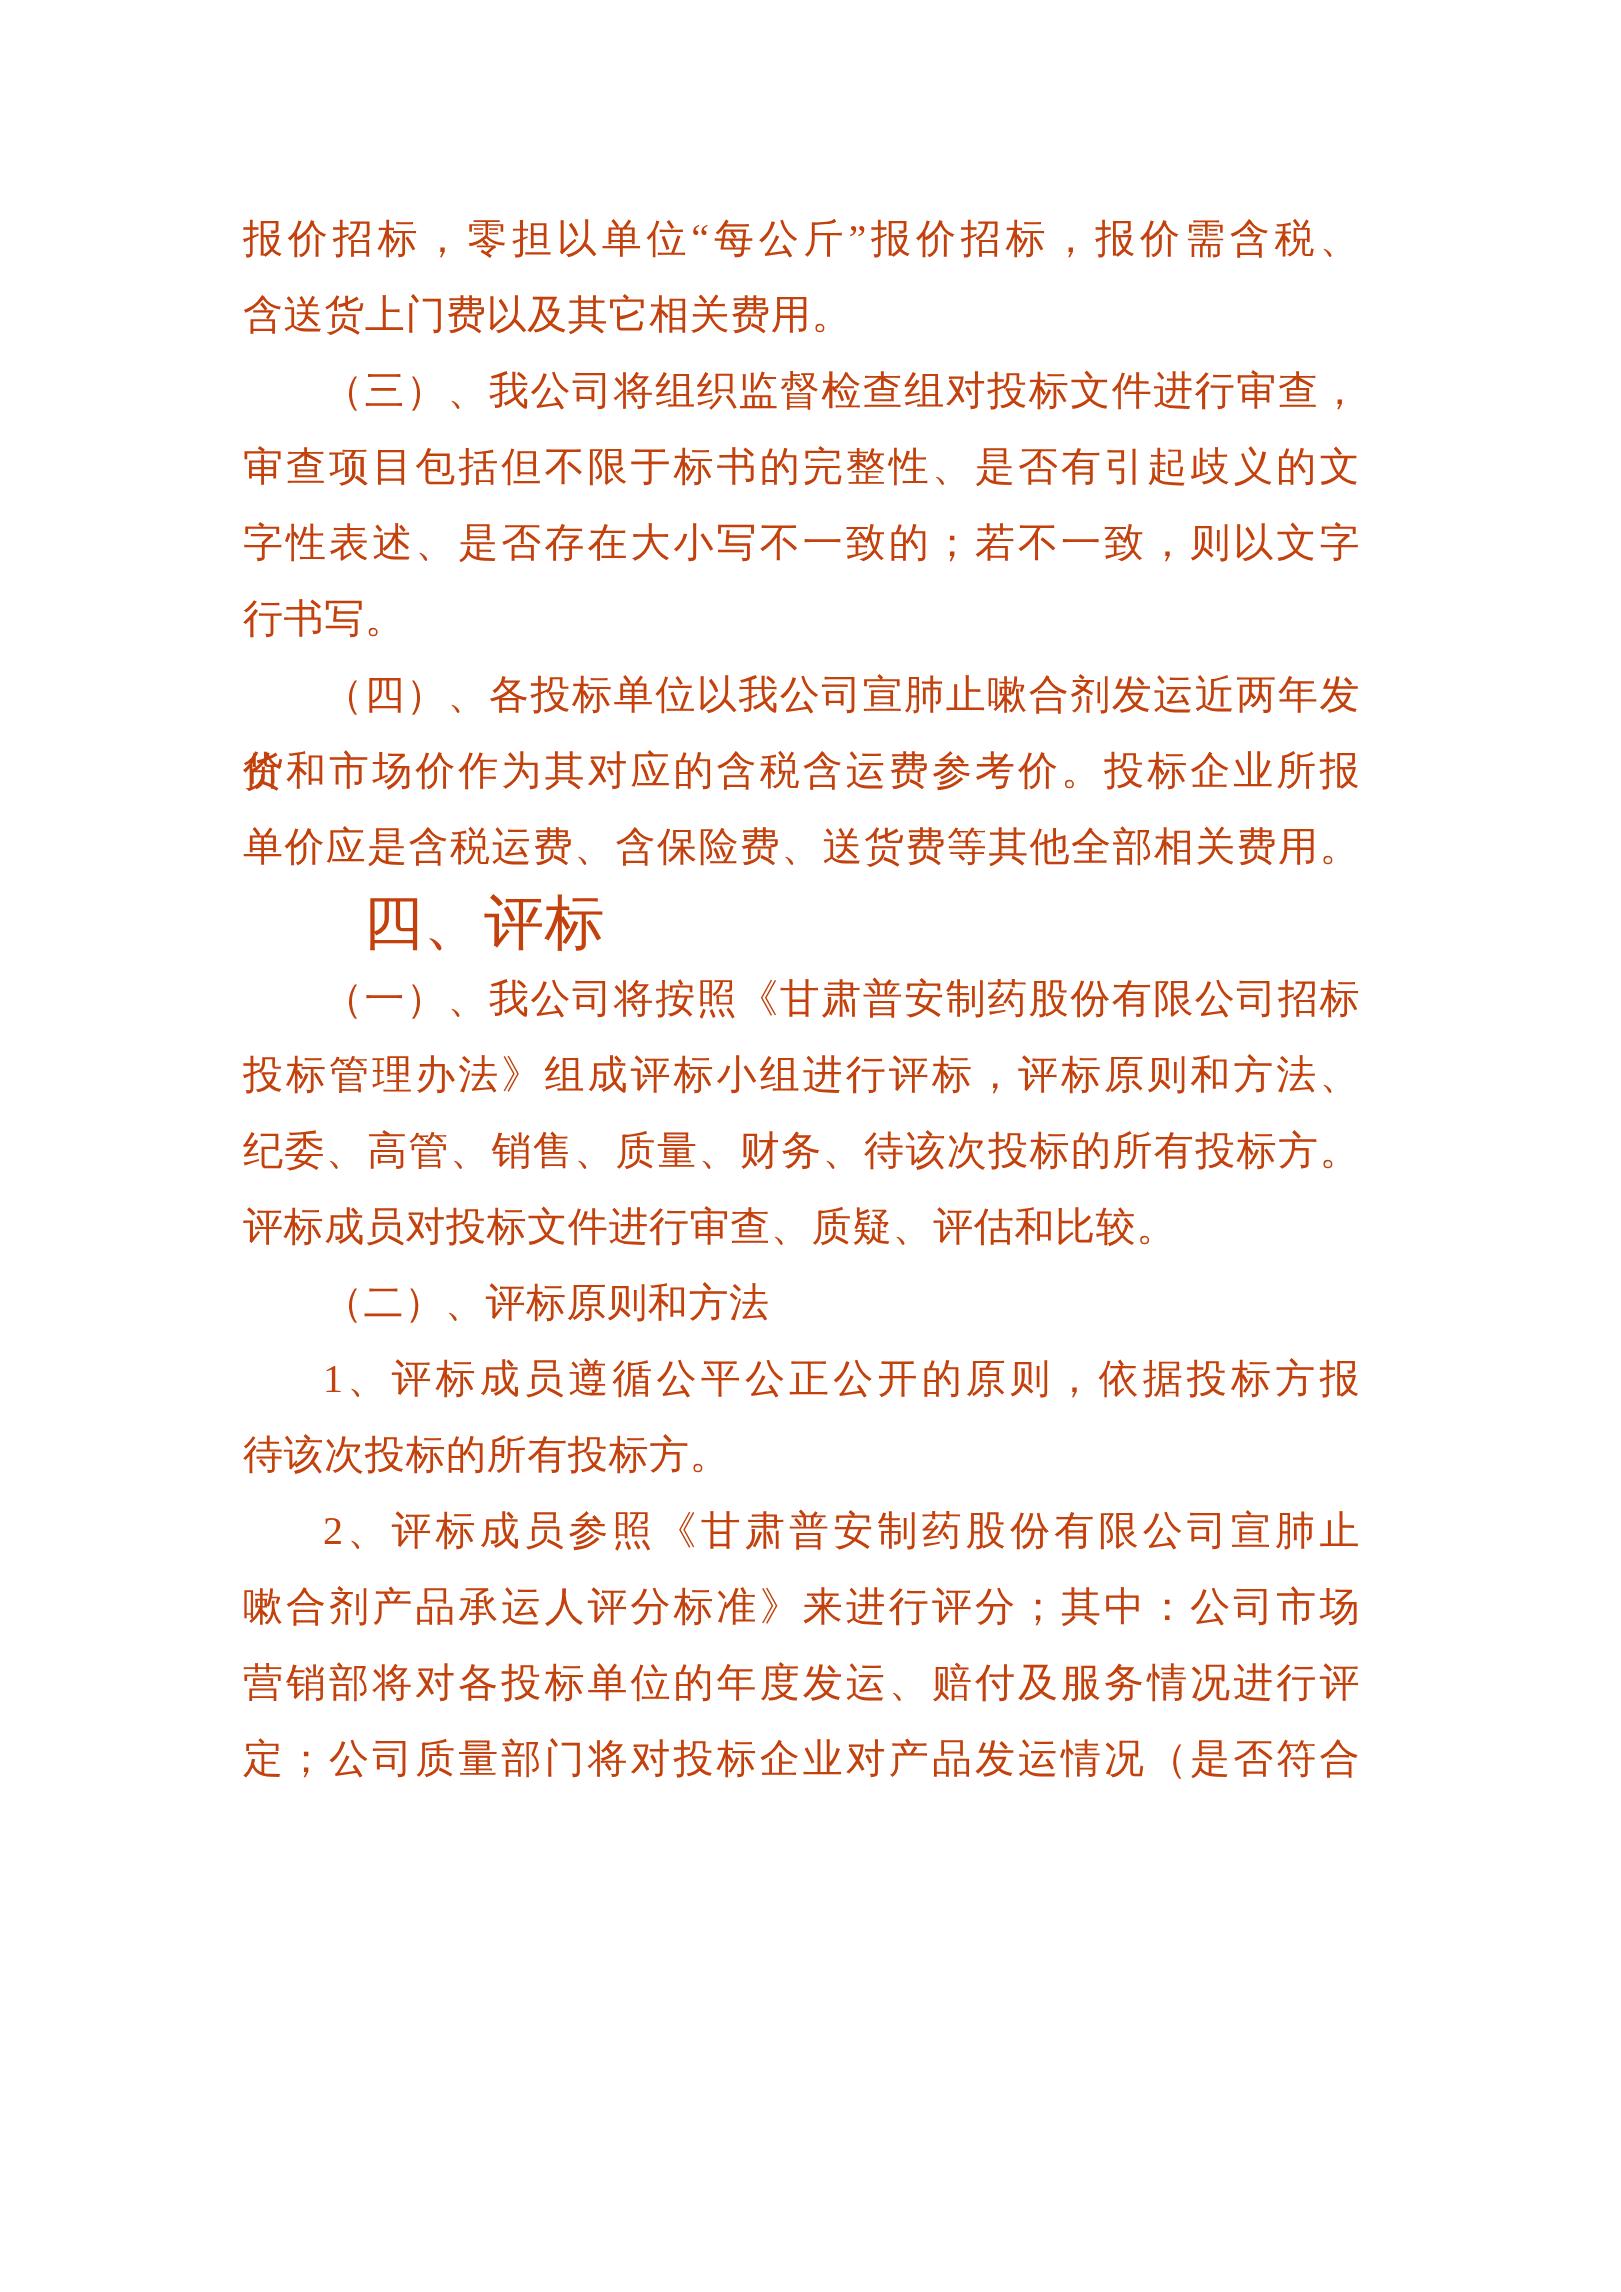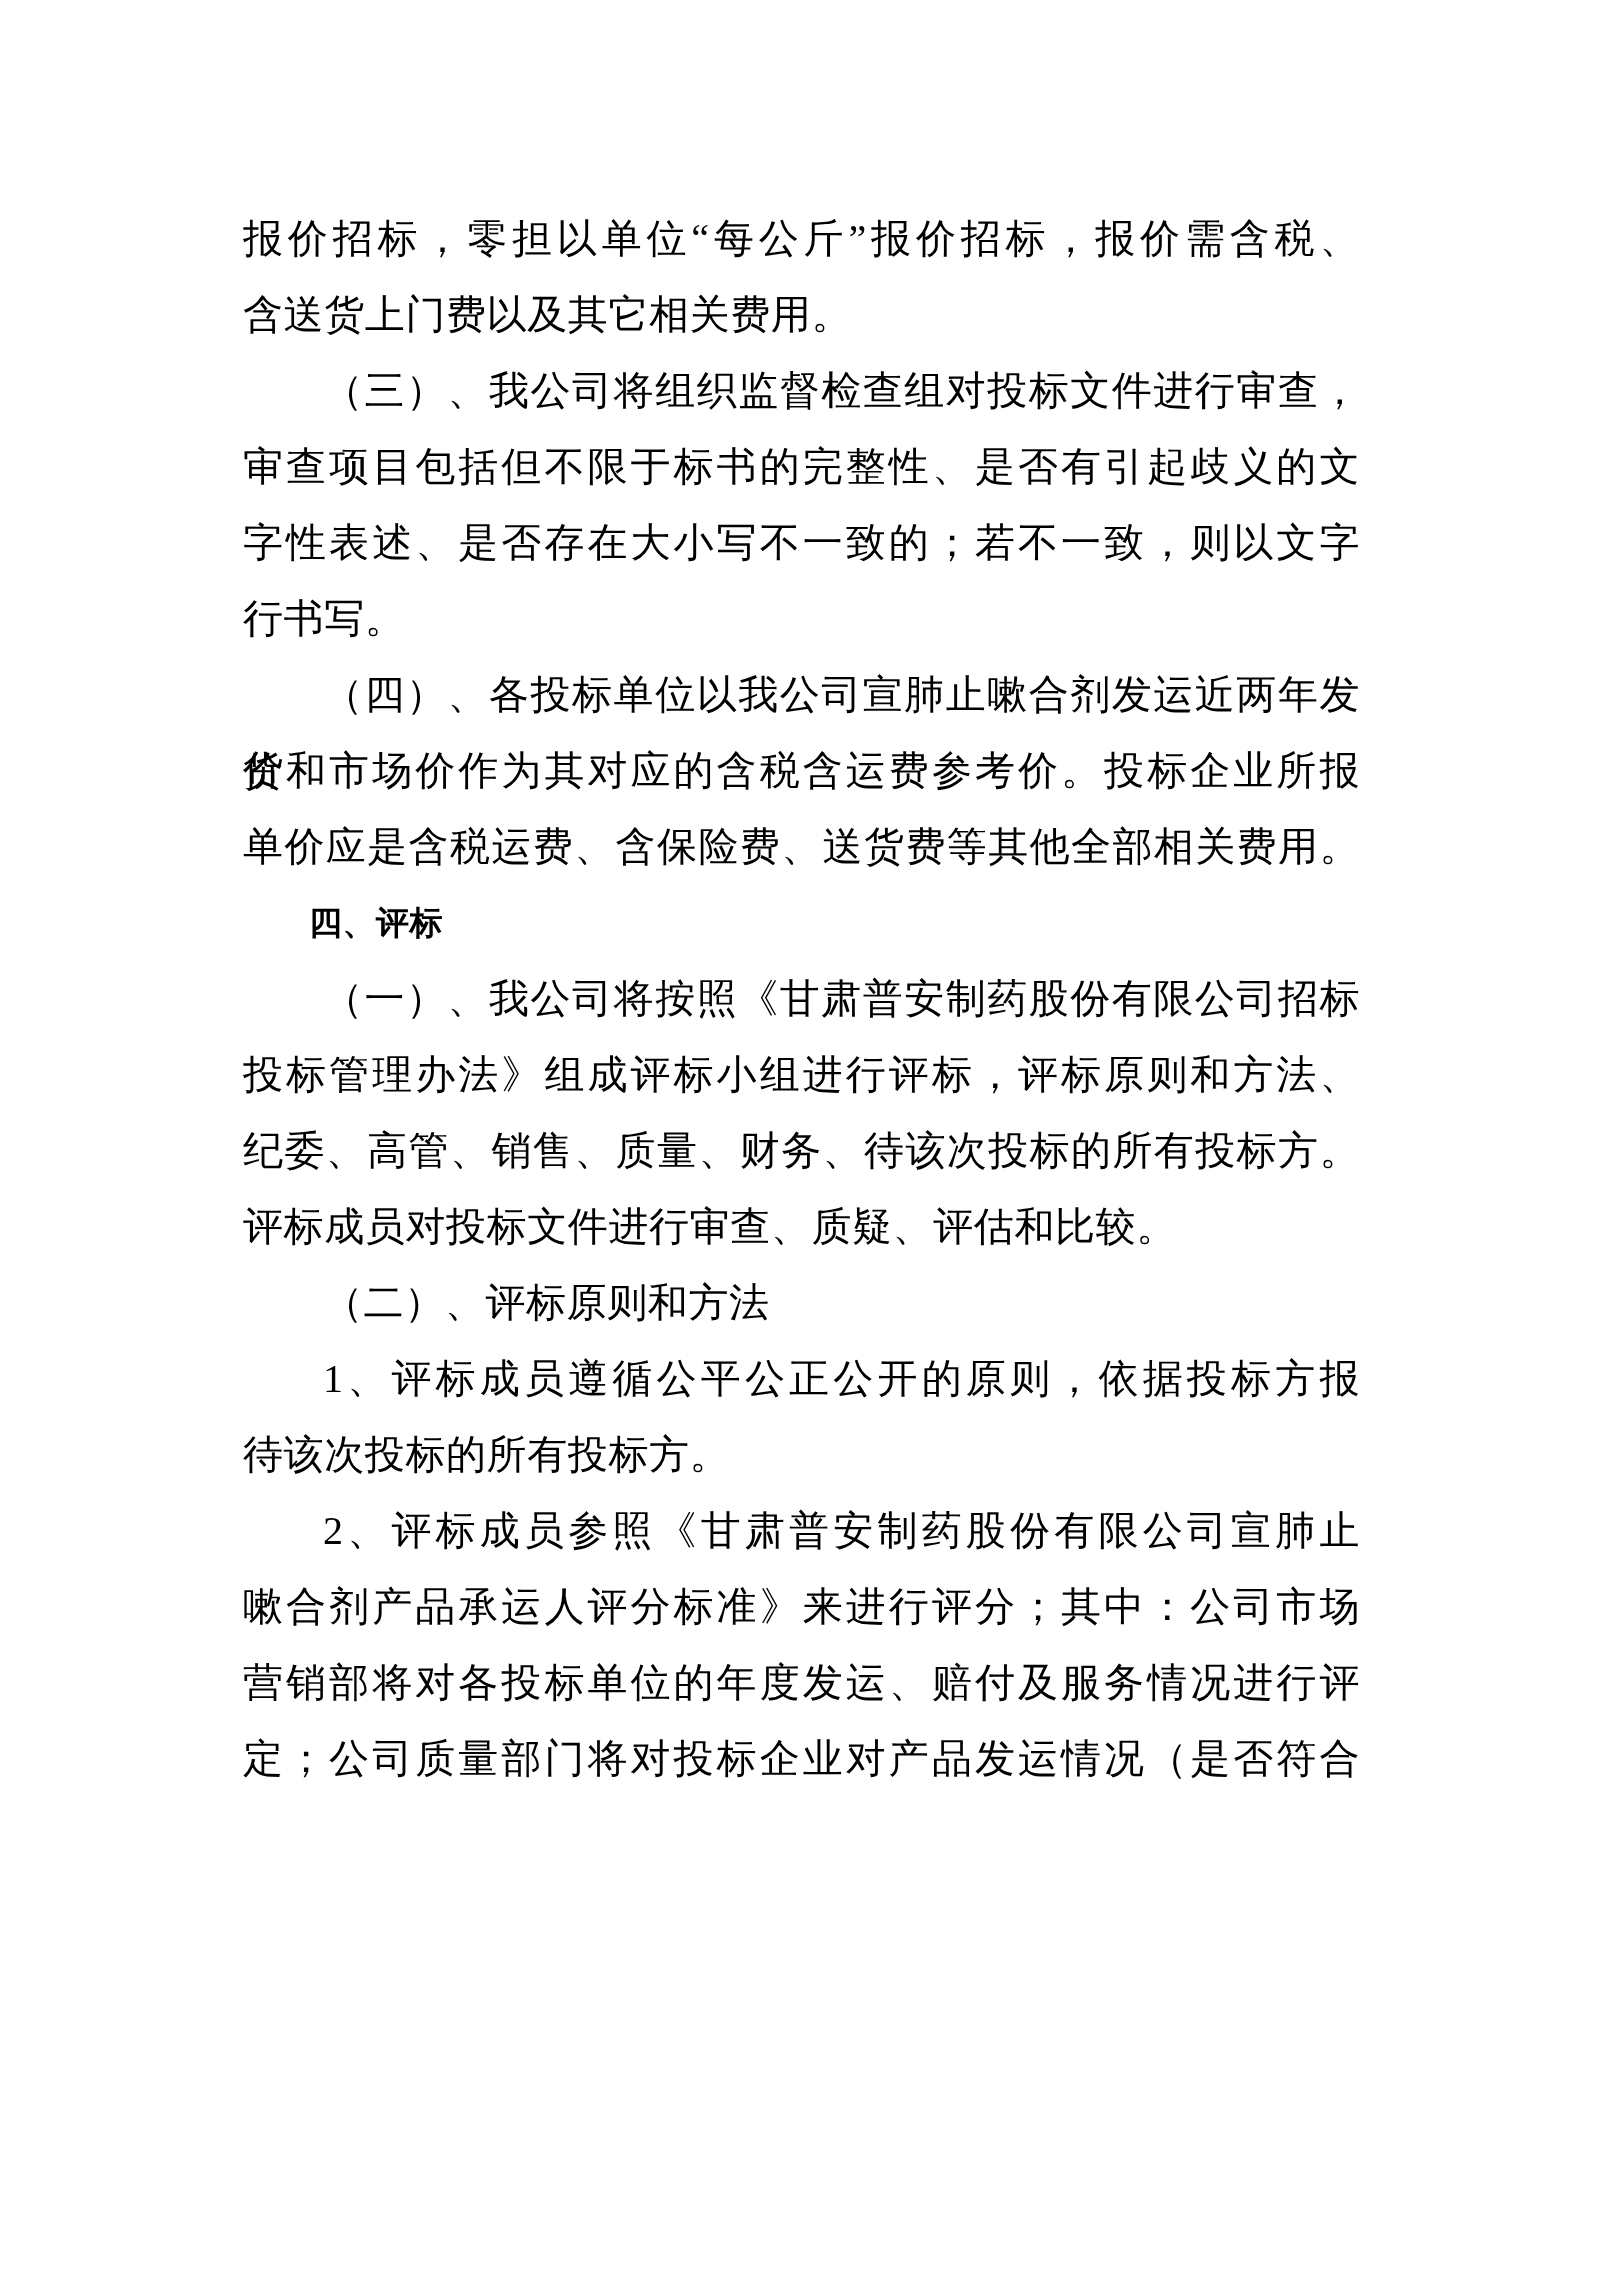--- a/index.html
+++ b/index.html
@@ -27,37 +27,37 @@
     left: 243px;
     top: 201px;
     width: 1117px;
     color: #000000;
   }
   .line {
     height: 76px;
     line-height: 76px;
     font-size: 40px;
     letter-spacing: 0.6px;
-    color: #000000;
+    color: #c2410c;
     white-space: nowrap;
     text-align: left;
   }
   .line.stretch {
     white-space: normal;
     text-align: justify;
     text-align-last: justify;
     text-justify: inter-character;
   }
   .line.indent {
     text-indent: 2em;
   }
   .line.heading {
     font-family: "Liberation Sans", sans-serif;
-    font-weight: bold;
-    font-size: 33px;
+    font-weight: normal;
+    font-size: 60px;
     letter-spacing: 0.5px;
   }
 </style>
 </head>
 <body>
 
 <main class="page">
   <section class="text-block" id="doc-body">
       <div class="line stretch">报价招标，零担以单位“每公斤”报价招标，报价需含税、</div>
       <div class="line">含送货上门费以及其它相关费用。</div>

